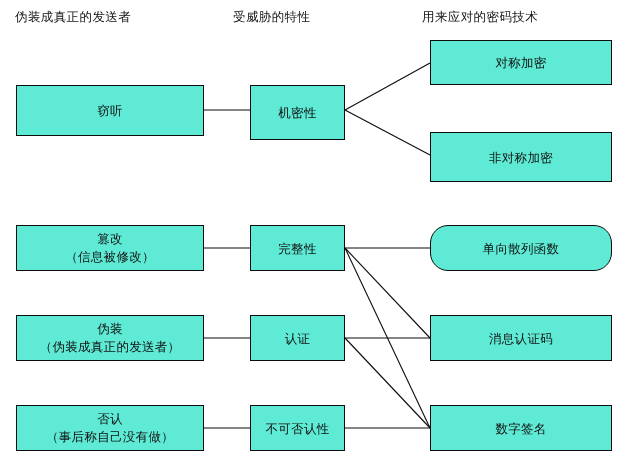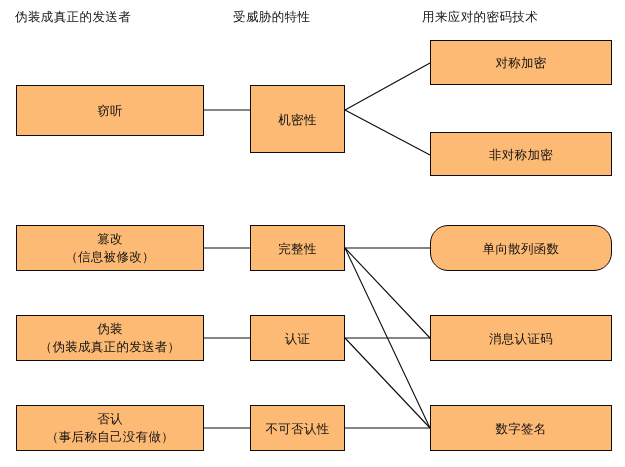--- a/index.html
+++ b/index.html
@@ -35,21 +35,21 @@
     font-size: 12.5px;
     line-height: 14px;
     letter-spacing: 0.4px;
     white-space: nowrap;
     color: #141414;
   }
   .node {
     position: absolute;
     box-sizing: border-box;
     border: 1.6px solid #0d0d0d;
-    background: #fdba74;
+    background: #5eead4;
     display: flex;
     flex-direction: column;
     align-items: center;
     justify-content: center;
     text-align: center;
     font-size: 12.5px;
     line-height: 17px;
     letter-spacing: 0.3px;
     color: #111111;
   }
@@ -95,36 +95,36 @@
         <span class="line2">（信息被修改）</span>
       </div>
       <div class="node two-line" style="left: 16px; top: 315px; width: 188px; height: 46px; border-color: rgb(13, 13, 13);">
         <span>伪装</span>
         <span class="line2">（伪装成真正的发送者）</span>
       </div>
       <div class="node two-line" style="left: 16px; top: 405px; width: 188px; height: 46px; border-color: rgb(13, 13, 13);">
         <span>否认</span>
         <span class="line2">（事后称自己没有做）</span>
       </div>
-      <div class="node" style="left: 250px; top: 85px; width: 95px; height: 68px; border-color: rgb(13, 13, 13);">
+      <div class="node" style="left: 250px; top: 85px; width: 95px; height: 55px; border-color: rgb(13, 13, 13);">
         <span>机密性</span>
       </div>
       <div class="node" style="left: 250px; top: 225px; width: 95px; height: 46px; border-color: rgb(13, 13, 13);">
         <span>完整性</span>
       </div>
       <div class="node" style="left: 250px; top: 315px; width: 95px; height: 46px; border-color: rgb(13, 13, 13);">
         <span>认证</span>
       </div>
       <div class="node" style="left: 250px; top: 405px; width: 95px; height: 46px; border-color: rgb(13, 13, 13);">
         <span>不可否认性</span>
       </div>
       <div class="node" style="left: 430px; top: 40px; width: 182px; height: 45px; border-color: rgb(13, 13, 13);">
         <span>对称加密</span>
       </div>
-      <div class="node" style="left: 430px; top: 132px; width: 182px; height: 44px; border-color: rgb(13, 13, 13);">
+      <div class="node" style="left: 430px; top: 132px; width: 182px; height: 50px; border-color: rgb(13, 13, 13);">
         <span>非对称加密</span>
       </div>
       <div class="node" style="left: 430px; top: 225px; width: 182px; height: 46px; border-color: rgb(13, 13, 13); border-radius: 18px;">
         <span>单向散列函数</span>
       </div>
       <div class="node" style="left: 430px; top: 315px; width: 182px; height: 46px; border-color: rgb(13, 13, 13);">
         <span>消息认证码</span>
       </div>
       <div class="node" style="left: 430px; top: 405px; width: 182px; height: 46px; border-color: rgb(13, 13, 13);">
         <span>数字签名</span>

